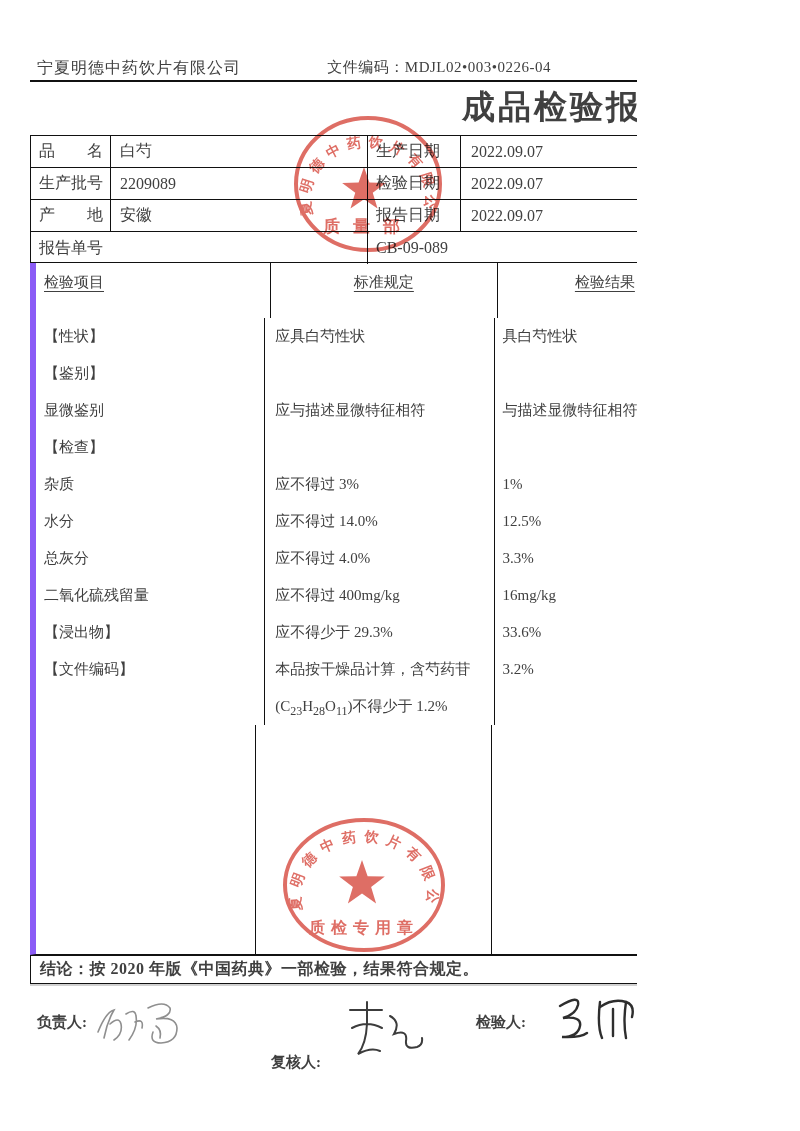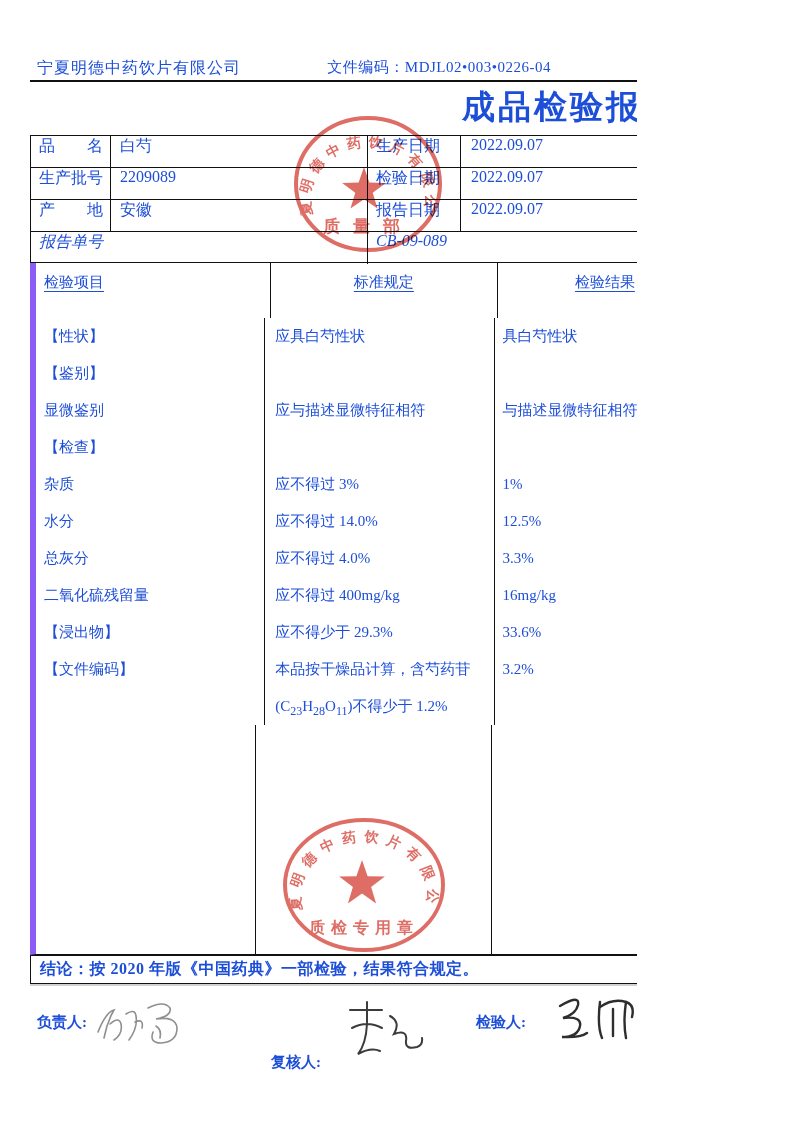--- a/index.html
+++ b/index.html
@@ -1,34 +1,34 @@
 <!DOCTYPE html>
 <html><head>
 <meta charset="utf-8">
 <style>
   html,body{margin:0;padding:0;background:#fff;}
   .page{
     position:relative;width:637px;height:1131px;background:#ffffff;
-    font-family:"Liberation Serif","DejaVu Serif",serif;color:#1d4ed8;overflow:hidden;
+    font-family:"Liberation Serif","DejaVu Serif",serif;color:#404040;overflow:hidden;
   }
   
   .company{position:absolute;left:37px;top:58px;font-size:16px;letter-spacing:1px;}
   .doccode{position:absolute;top:58px;right:86px;font-size:15px;letter-spacing:.5px;}
   .headrule{position:absolute;left:30px;top:80px;width:687px;height:0;border-bottom:2px solid #111;}
   .title{position:absolute;left:30px;top:85px;width:684px;text-align:right;
          font-size:33px;font-weight:700;letter-spacing:3px;}
   
   .info{position:absolute;left:30px;top:135px;width:683px;height:128px;
         border:1px solid #111;display:grid;
         grid-template-columns:80px 257px 93px 253px;grid-template-rows:32px 32px 32px 32px;
         box-sizing:border-box;font-size:16px;}
   .info .c{border-right:1px solid #111;border-bottom:1px solid #111;box-sizing:border-box;
-           display:flex;padding-left:8px;white-space:nowrap;overflow:visible;}
+           display:flex;align-items:center;padding-left:8px;white-space:nowrap;overflow:visible;}
   .info .c.lastcol{border-right:none;}
-  .info .c.lastrow{border-bottom:none;font-style:italic;}
+  .info .c.lastrow{border-bottom:none;}
   .info .c.val{padding-left:9px;}
   .info .c.date{padding-left:10px;}
   .jl{display:inline-block;width:64px;text-align:justify;text-align-last:justify;}
   .span2a{grid-column:1/3;}
   .span2b{grid-column:3/5;padding-left:4px;}
   
   .insp{position:absolute;left:30px;top:263px;width:683px;height:692px;
         border-left:6px solid #8b5cf6;border-right:1px solid #111;border-bottom:1px solid #111;
         box-sizing:border-box;display:flex;flex-direction:column;font-size:15px;}
   .irow{display:flex;flex:0 0 auto;}

